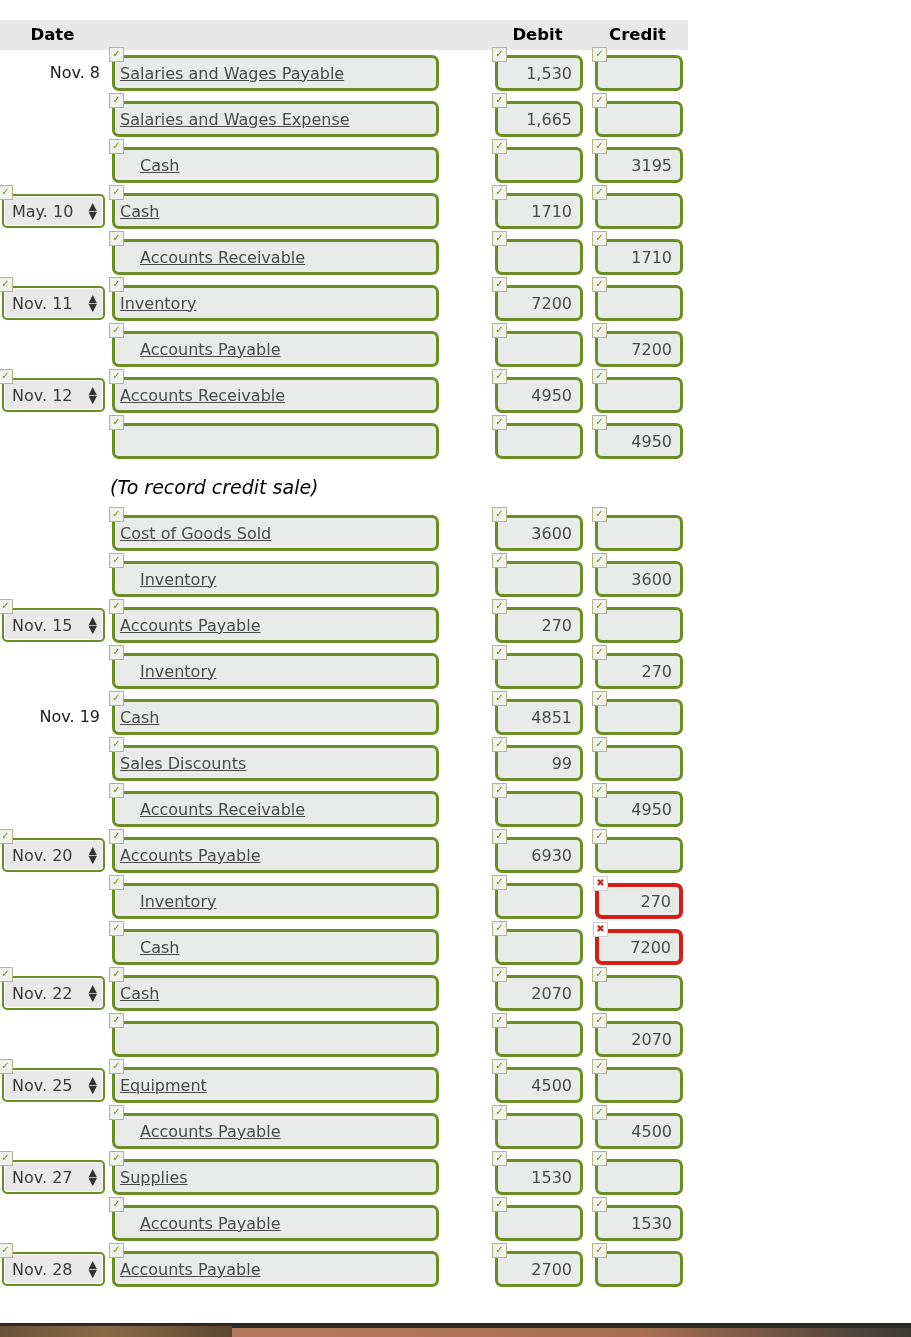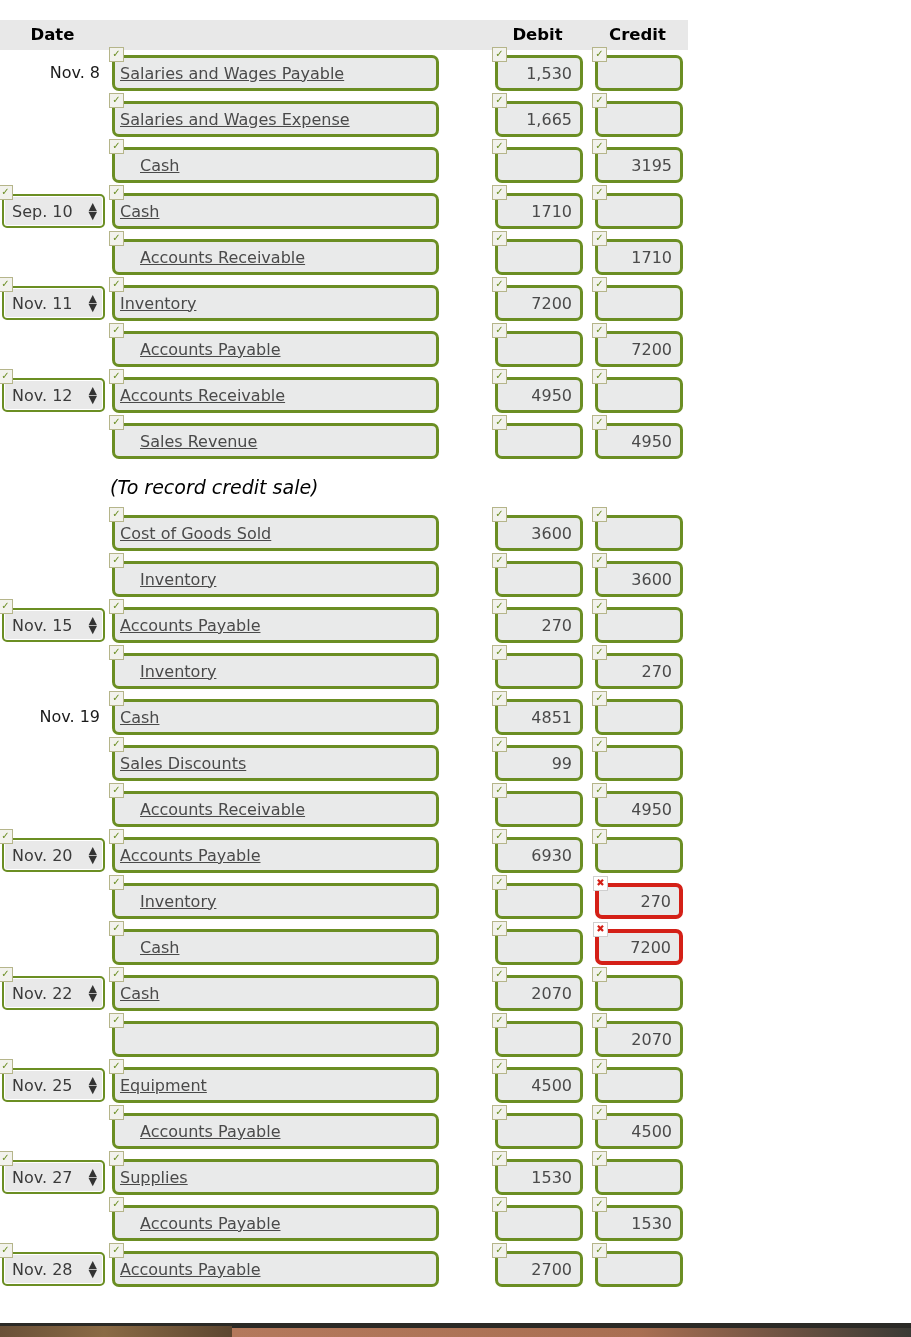--- a/index.html
+++ b/index.html
@@ -247,21 +247,21 @@
         <span class="val"></span>
       </div>
       <div class="field f-credit">
         <span class="badge">✓</span>
         <span class="val">3195</span>
       </div>
     </div>
     <div class="row">
       <div class="date-select">
         <span class="badge">✓</span>
-        <span class="dsel-label">Sep. 10</span>
+        <span class="dsel-label">May. 10</span>
         <span class="dsel-arrows">
           <span>▲</span>
           <span>▼</span>
         </span>
       </div>
       <div class="field f-acct">
         <span class="badge">✓</span>
         <span class="val">Cash</span>
       </div>
       <div class="field f-debit">
@@ -341,21 +341,20 @@
         <span class="val">4950</span>
       </div>
       <div class="field f-credit">
         <span class="badge">✓</span>
         <span class="val"></span>
       </div>
     </div>
     <div class="row">
       <div class="field f-acct indent">
         <span class="badge">✓</span>
-        <span class="val">Sales Revenue</span>
       </div>
       <div class="field f-debit">
         <span class="badge">✓</span>
         <span class="val"></span>
       </div>
       <div class="field f-credit">
         <span class="badge">✓</span>
         <span class="val">4950</span>
       </div>
     </div>

